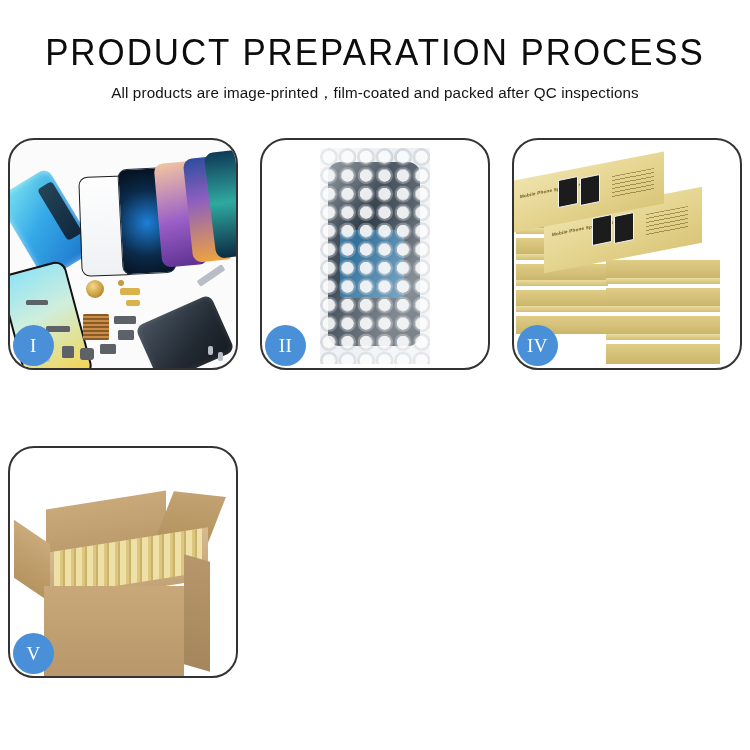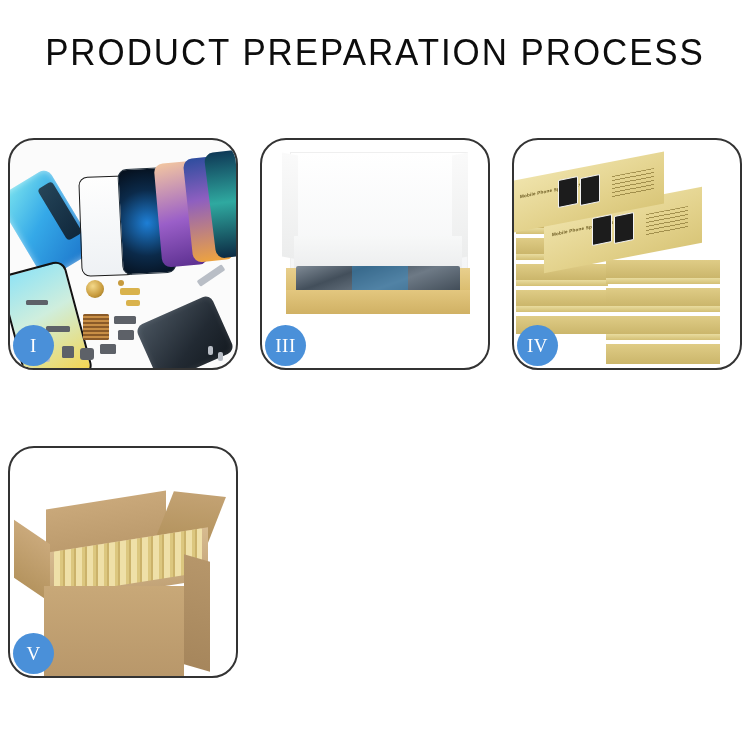--- a/index.html
+++ b/index.html
@@ -296,20 +296,21 @@
     pointer-events:none;
   }
 </style>
 </head>
 <body>
 
 <div class="page">
 
   <div class="header">
     <div class="title">PRODUCT PREPARATION PROCESS</div>
+    <div class="subtitle">All products are image-printed，film-coated and packed after QC inspections</div>
   </div>
 
   <div class="grid">
 
     <div class="panel p1">
       <div class="scene">
         <div class="ph ph-lcd"></div>
         <div class="ph ph-white"></div>
         <div class="ph ph-dark"></div>
         <div class="ph ph-purple"></div>
@@ -332,33 +333,30 @@
         <div class="prt" style="left:70px;top:208px;width:14px;height:12px;border-radius:3px;"></div>
         <div class="prt" style="left:90px;top:204px;width:16px;height:10px;"></div>
         <div class="prt gold" style="left:108px;top:140px;width:6px;height:6px;border-radius:50%;"></div>
         <div class="prt pale" style="left:198px;top:206px;width:5px;height:9px;border-radius:2px;"></div>
         <div class="prt pale" style="left:208px;top:212px;width:5px;height:9px;border-radius:2px;"></div>
         <div class="prt pale" style="left:186px;top:132px;width:30px;height:7px;transform:rotate(-34deg);"></div>
       </div>
       <div class="badge">I</div>
     </div>
 
-
-    <div class="panel p3">
+    <div class="panel p2">
       <div class="scene">
-        <div class="b3-lidback"></div>
-        <div class="b3-lidL"></div>
-        <div class="b3-lidR"></div>
-        <div class="b3-inner"></div>
-        <div class="b3-tray"></div>
-        <div class="b3-content"></div>
-        <div class="b3-trayfront"></div>
+        <div class="bw-sleeve"></div>
+        <div class="bw-item"></div>
+        <div class="bw-blue"></div>
+        <div class="bubbles"></div>
       </div>
-      <div class="badge">III</div>
+      <div class="badge">II</div>
     </div>
+
 
     <div class="panel p4">
       <div class="scene">
 
         <div class="bx bx-side" style="left:2px;top:74px;width:92px;height:14px;"></div>
         <div class="bx bx-edge" style="left:2px;top:88px;width:92px;height:6px;"></div>
         <div class="bx bx-side" style="left:2px;top:98px;width:92px;height:16px;"></div>
         <div class="bx bx-edge" style="left:2px;top:114px;width:92px;height:6px;"></div>
         <div class="bx bx-side" style="left:2px;top:124px;width:92px;height:16px;"></div>
         <div class="bx bx-edge" style="left:2px;top:140px;width:92px;height:6px;"></div>

